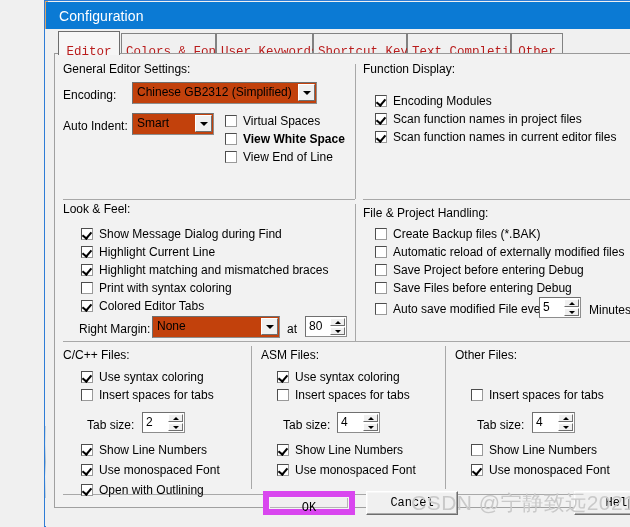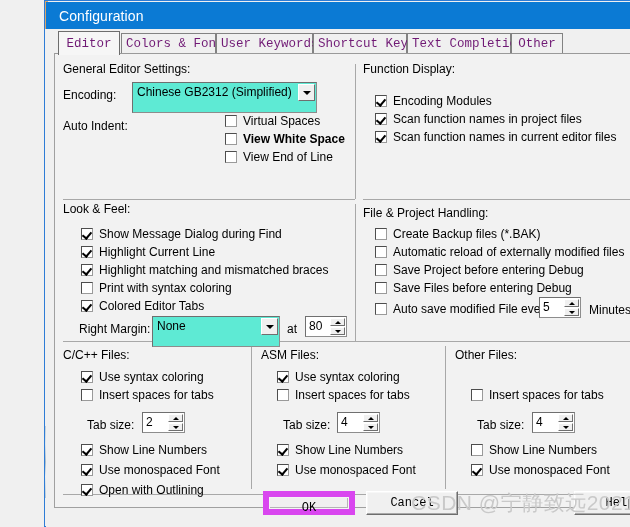--- a/index.html
+++ b/index.html
@@ -92,24 +92,24 @@
     position: absolute;
     top: 0;
     height: 21px;
     line-height: 21px;
     box-sizing: border-box;
     background: #f0f0f0;
     border-left: 1px solid #828282;
     border-right: 1px solid #828282;
     border-top: 1px solid #828282;
     text-align: center;
-    color: #701a75;
+    color: #b91c1c;
     white-space: nowrap;
     cursor: default;
-    padding: 0 4px;
+    padding: 8px 4px;
   }
   .tab.selected {
     top: -2px;
     height: 24px;
     line-height: 24px;
     background: #f6f6f6;
     border-left: 1px solid #6d6d6d;
     border-right: 1px solid #6d6d6d;
     border-top: 1px solid #6d6d6d;
     z-index: 5;
@@ -186,25 +186,25 @@
     border: solid #000;
     border-width: 0 2px 2px 0;
     transform: rotate(40deg);
   }
   .cb.checked .box::after { display: block; }
 
   
   .combo {
     position: absolute;
     box-sizing: border-box;
-    background: #5eead4;
+    background: #c2410c;
     border: 1px solid #6f6f6f;
     border-right-color: #8d8d8d;
     border-bottom-color: #8d8d8d;
-    height: 31px;
+    height: 22px;
     cursor: default;
   }
   .combo .val {
     position: absolute;
     left: 4px; top: 0;
     right: 20px;
     line-height: 19px;
     font-size: 12px;
     color: #000;
     white-space: nowrap;
@@ -359,20 +359,26 @@
 
         <div class="lbl" style="left:8px; top:34px;">Encoding:</div>
         <div class="combo" style="left:77px; top:28px; width:185px;">
           <div class="val">Chinese GB2312 (Simplified)</div>
           <div class="btn">
               <i></i>
             </div>
         </div>
 
         <div class="lbl" style="left:8px; top:65px;">Auto Indent:</div>
+        <div class="combo" style="left:77px; top:59px; width:82px;">
+          <div class="val">Smart</div>
+          <div class="btn">
+              <i></i>
+            </div>
+        </div>
 
         <div class="cb" style="left:170px; top:60px;">
           <span class="box"></span><span>Virtual Spaces</span>
         </div>
         <div class="cb" style="left:170px; top:78px;font-weight:bold;">
           <span class="box"></span><span>View White Space</span>
         </div>
         <div class="cb" style="left:170px; top:96px;">
           <span class="box"></span><span>View End of Line</span>
         </div>

